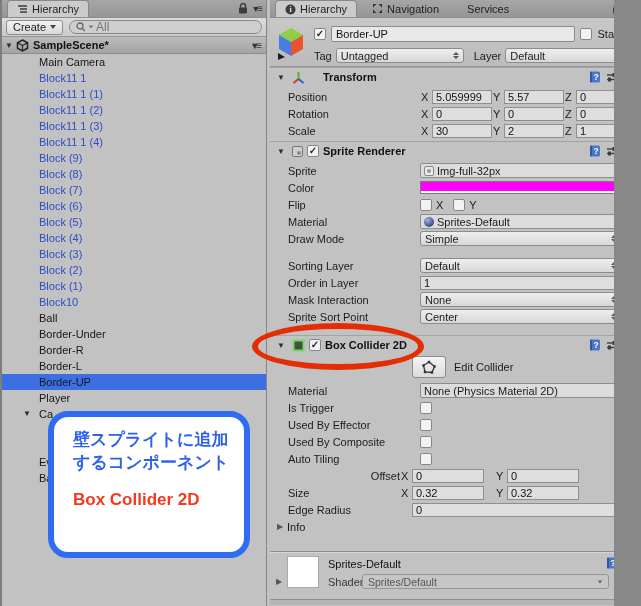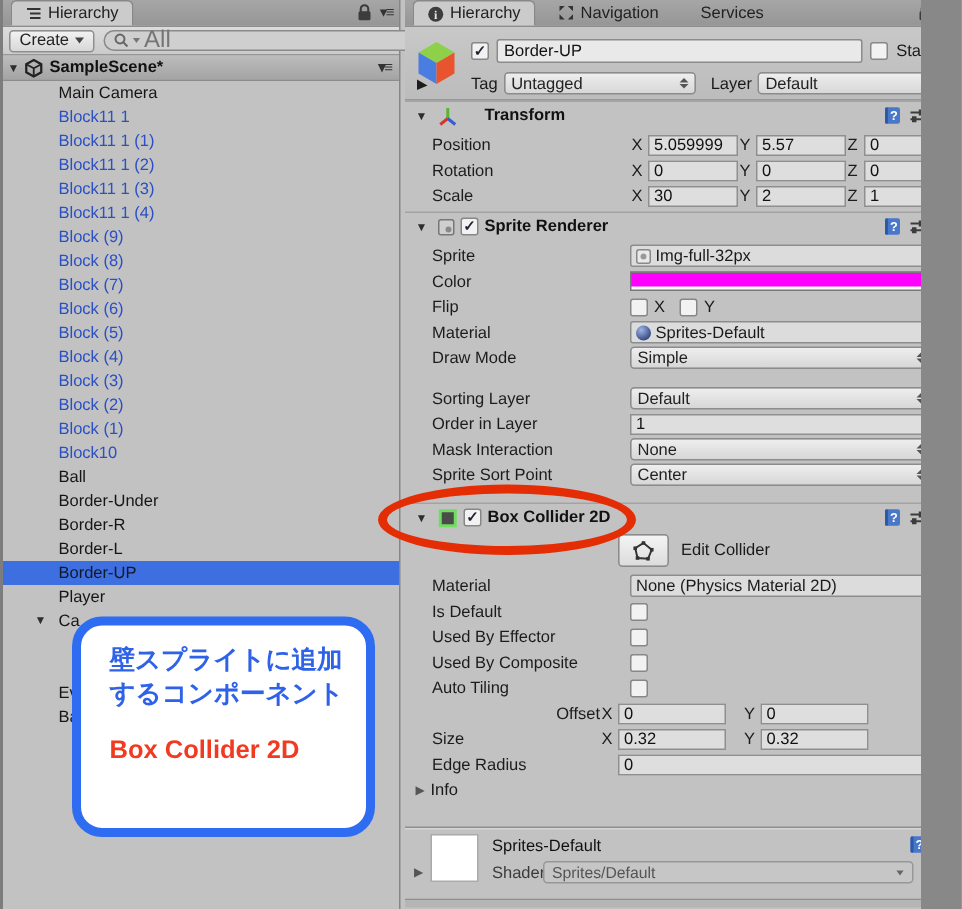--- a/index.html
+++ b/index.html
@@ -14,21 +14,21 @@
   .tab { height:17px; display:flex; align-items:center; gap:4px; padding:0 9px; color:#222; }
   .tab.active { background:#cbcbcb; border:1px solid #888; border-bottom:none; border-radius:4px 4px 0 0; margin-left:5px; }
   .strip-right { position:absolute; right:4px; top:2px; display:flex; align-items:center; gap:5px; }
   .menu-glyph { font-size:10px; color:#333; letter-spacing:-1px; }
   
   .hierarchy { position:absolute; left:0; top:0; width:267px; height:606px; background:#c2c2c2; border-left:2px solid #7d7d7d; border-right:1px solid #868686; }
   .h-toolbar { height:19px; background:linear-gradient(#dcdcdc,#cbcbcb); border-bottom:1px solid #979797; display:flex; align-items:center; padding:0 4px; gap:6px; }
   .create-btn { height:15px; display:flex; align-items:center; gap:4px; background:linear-gradient(#f2f2f2,#d8d8d8); border:1px solid #8f8f8f; border-radius:3px; padding:0 6px; font-size:11px; color:#222; }
   .caret { width:0; height:0; border-left:3.5px solid transparent; border-right:3.5px solid transparent; border-top:4px solid #444; display:inline-block; }
   .search-pill { flex:1; height:14px; border:1px solid #8a8a8a; border-radius:8px; background:#cfcfcf; display:flex; align-items:center; padding:0 6px; gap:2px; }
-  .search-pill input { flex:1; border:none; background:transparent; font-size:16px; color:#666; outline:none; font-family:"Liberation Sans",sans-serif; }
+  .search-pill input { flex:1; border:none; background:transparent; font-size:12px; color:#666; outline:none; font-family:"Liberation Sans",sans-serif; }
   .scene-row { height:17px; background:linear-gradient(#bcbcbc,#a4a4a4); border-bottom:1px solid #8c8c8c; display:flex; align-items:center; font-weight:bold; color:#111; position:relative; }
   .fold-tri { font-size:8px; color:#2d2d2d; width:14px; text-align:center; display:inline-block; }
   .h-list { position:relative; }
   .hrow { height:16px; line-height:16px; padding-left:37px; position:relative; color:#161616; white-space:nowrap; overflow:hidden; }
   .hrow.prefab { color:#2b4fc4; }
   .hrow.selected { background:#3d6fe0; color:#10182b; }
   .hrow .fold { position:absolute; left:21px; top:0; font-size:8px; color:#2d2d2d; }
   
   .inspector { position:absolute; left:270px; top:0; width:371px; height:606px; background:#c2c2c2; border-right:1px solid #8a8a8a; }
   .go-header { height:49px; background:linear-gradient(#c8c8c8,#bcbcbc); border-bottom:1px solid #979797; position:relative; }
@@ -577,21 +577,21 @@
             </div>
           </div>
           <span class="tail">
               <svg width="10" height="10">
                 <circle cx="5" cy="5" r="4" fill="none" stroke="#555" stroke-width="1.2"></circle>
                 <circle cx="5" cy="5" r="1.3" fill="#555"></circle>
               </svg>
             </span>
         </div>
         <div class="prow">
-          <span class="plabel">Is Default</span>
+          <span class="plabel">Is Trigger</span>
           <div class="ctrl">
               <span class="cb"></span>
             </div>
         </div>
         <div class="prow">
           <span class="plabel">Used By Effector</span>
           <div class="ctrl">
               <span class="cb"></span>
             </div>
         </div>

